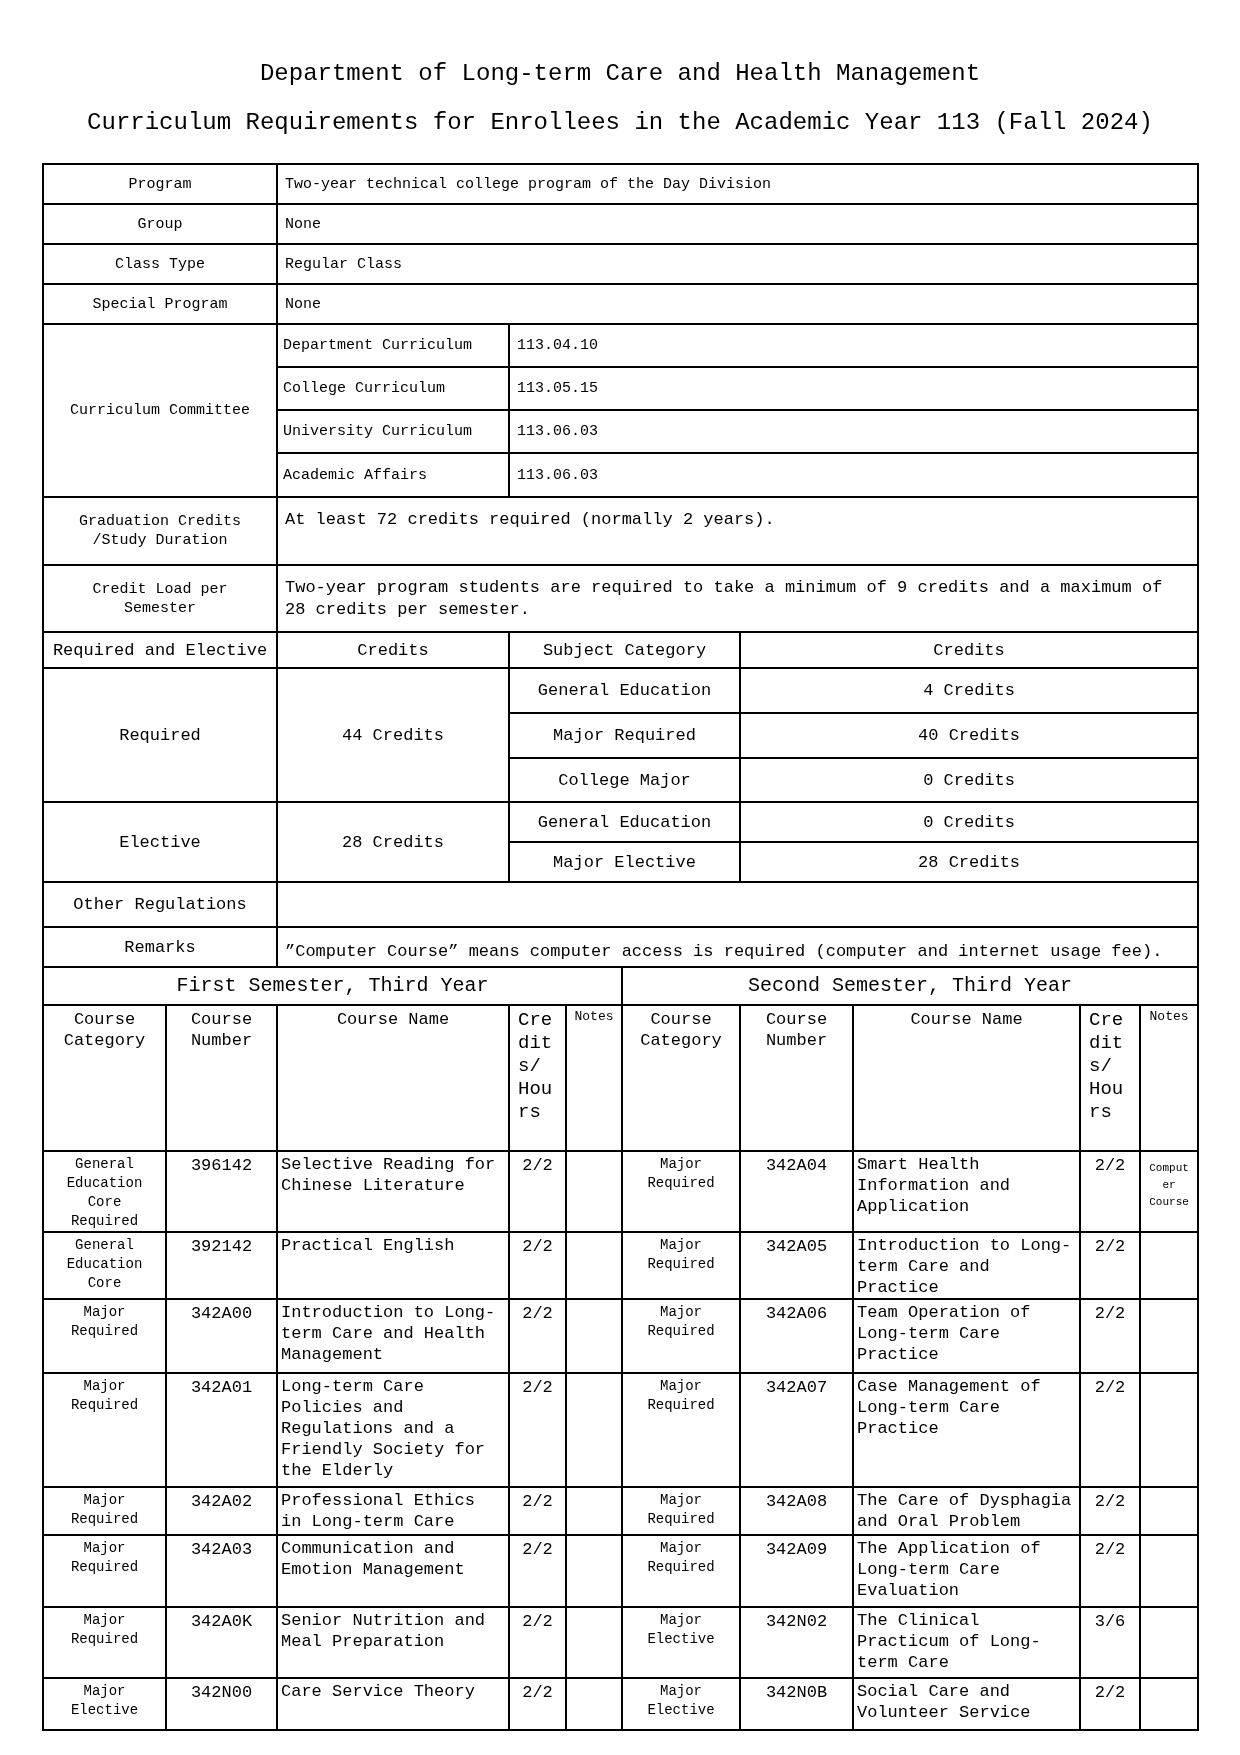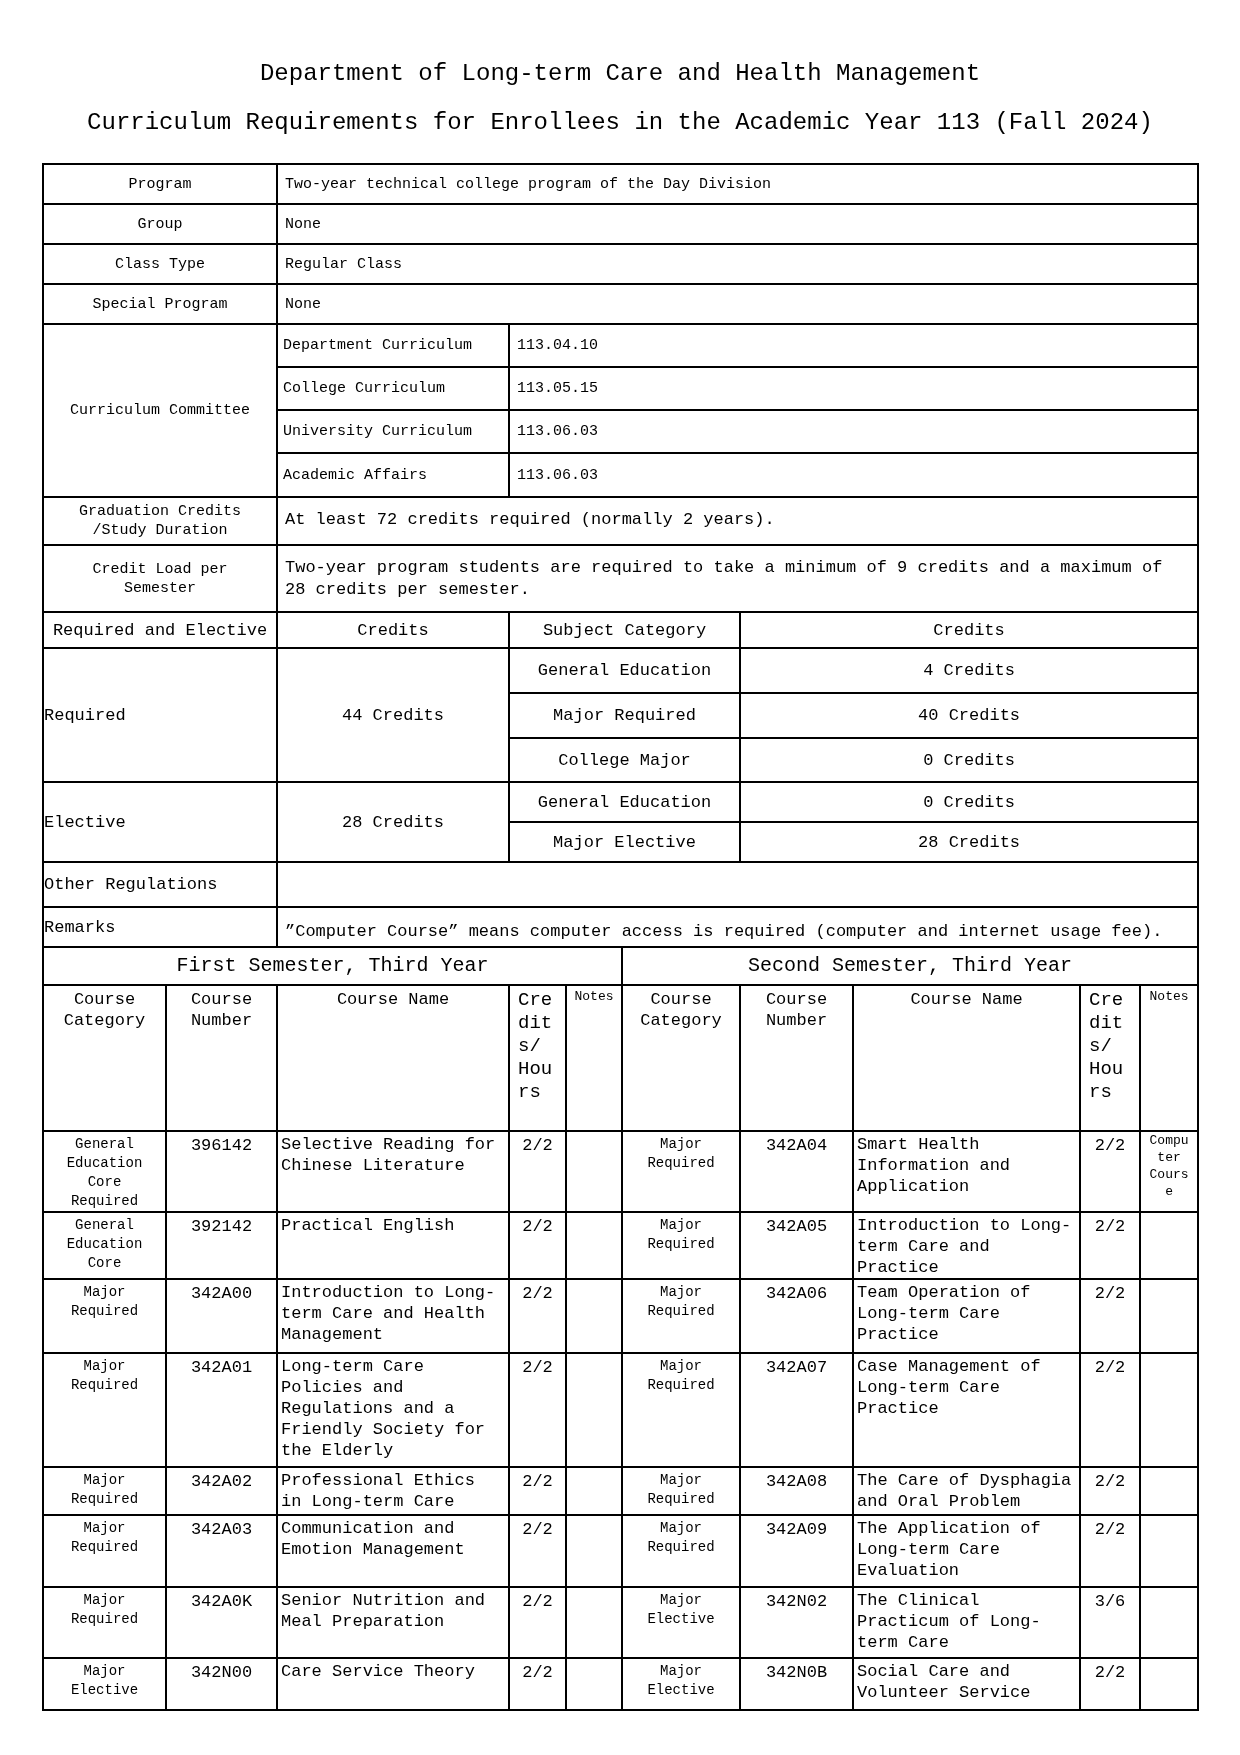--- a/index.html
+++ b/index.html
@@ -9,49 +9,49 @@
          font-size:24px;line-height:26px;white-space:nowrap;}
   #title1{top:61px;}
   #title2{top:110px;}
   table.main{position:absolute;left:42px;top:163px;width:1156px;
              border-collapse:collapse;table-layout:fixed;
              border:1px solid #f9a8d4;}
   td,th{border:2px solid #000;padding:0;font-weight:normal;color:#000;
         overflow:hidden;vertical-align:middle;}
   
   .lbl{text-align:center;font-size:15px;line-height:19px;white-space:pre-line;}
-  .lbl17{text-align:left;font-size:17px;line-height:21px;white-space:pre-line;}
+  .lbl17{text-align:center;font-size:17px;line-height:21px;white-space:pre-line;}
   .val{text-align:left;font-size:15px;line-height:19px;padding:2px 10px 2px 7px;}
   .val17{text-align:left;font-size:17px;line-height:22px;padding:11px 12px 2px 7px;}
   .vtop{vertical-align:top;}
   .sublbl{text-align:left;font-size:15px;line-height:19px;padding-left:5px;}
   .cent17{text-align:center;font-size:17px;line-height:21px;}
   .semhdr{text-align:center;font-size:20px;line-height:24px;}
   
   .cat{font-size:14px;line-height:19px;text-align:center;
        padding:3px 8px 0;vertical-align:top;}
   .num{font-size:17px;line-height:21px;text-align:center;
        padding-top:3px;vertical-align:top;}
   .cname{font-size:17px;line-height:21px;text-align:left;
          padding:2px 3px 0;vertical-align:top;}
   .cred{font-size:17px;line-height:21px;text-align:center;
         padding-top:3px;vertical-align:top;border-radius:20px;}
-  .notes{font-size:13px;line-height:17px;text-align:center;
-         padding:0 6px 0;vertical-align:top;overflow-wrap:break-word;}
+  .notes{font-size:11px;line-height:17px;text-align:center;
+         padding:8px 6px 0;vertical-align:top;overflow-wrap:break-word;}
   .hdrcell{font-size:17px;line-height:21px;text-align:center;
            padding-top:3px;vertical-align:top;}
   .credhdr{vertical-align:top;text-align:left;border-radius:12px;}
   .credhdr span{display:inline-block;width:35px;margin-left:8px;margin-top:3px;
                 font-size:19px;line-height:23px;white-space:pre-line;
                 word-break:break-all;}
   .noteshdr{font-size:13px;line-height:16px;text-align:center;
             padding-top:3px;vertical-align:top;}
   
   .h40{height:40px}.h43{height:43px}.h44{height:44px}.h45{height:45px}
-  .h36{height:36px}.h38{height:38px}.h64{height:48px}.h67{height:67px}
+  .h36{height:36px}.h38{height:38px}.h64{height:68px}.h67{height:67px}
   .h138{height:146px}
   .r0{height:75px}.r1{height:66px}.r2{height:74px}.r3{height:114px}
   .r4{height:48px}.r5{height:72px}.r6{height:71px}.r7{height:52px}
 </style>
 </head>
 <body>
 
 <div class="title" id="title1">Department of Long-term Care and Health Management</div>
 <div class="title" id="title2">Curriculum Requirements for Enrollees in the Academic Year 113 (Fall 2024)</div>
 

